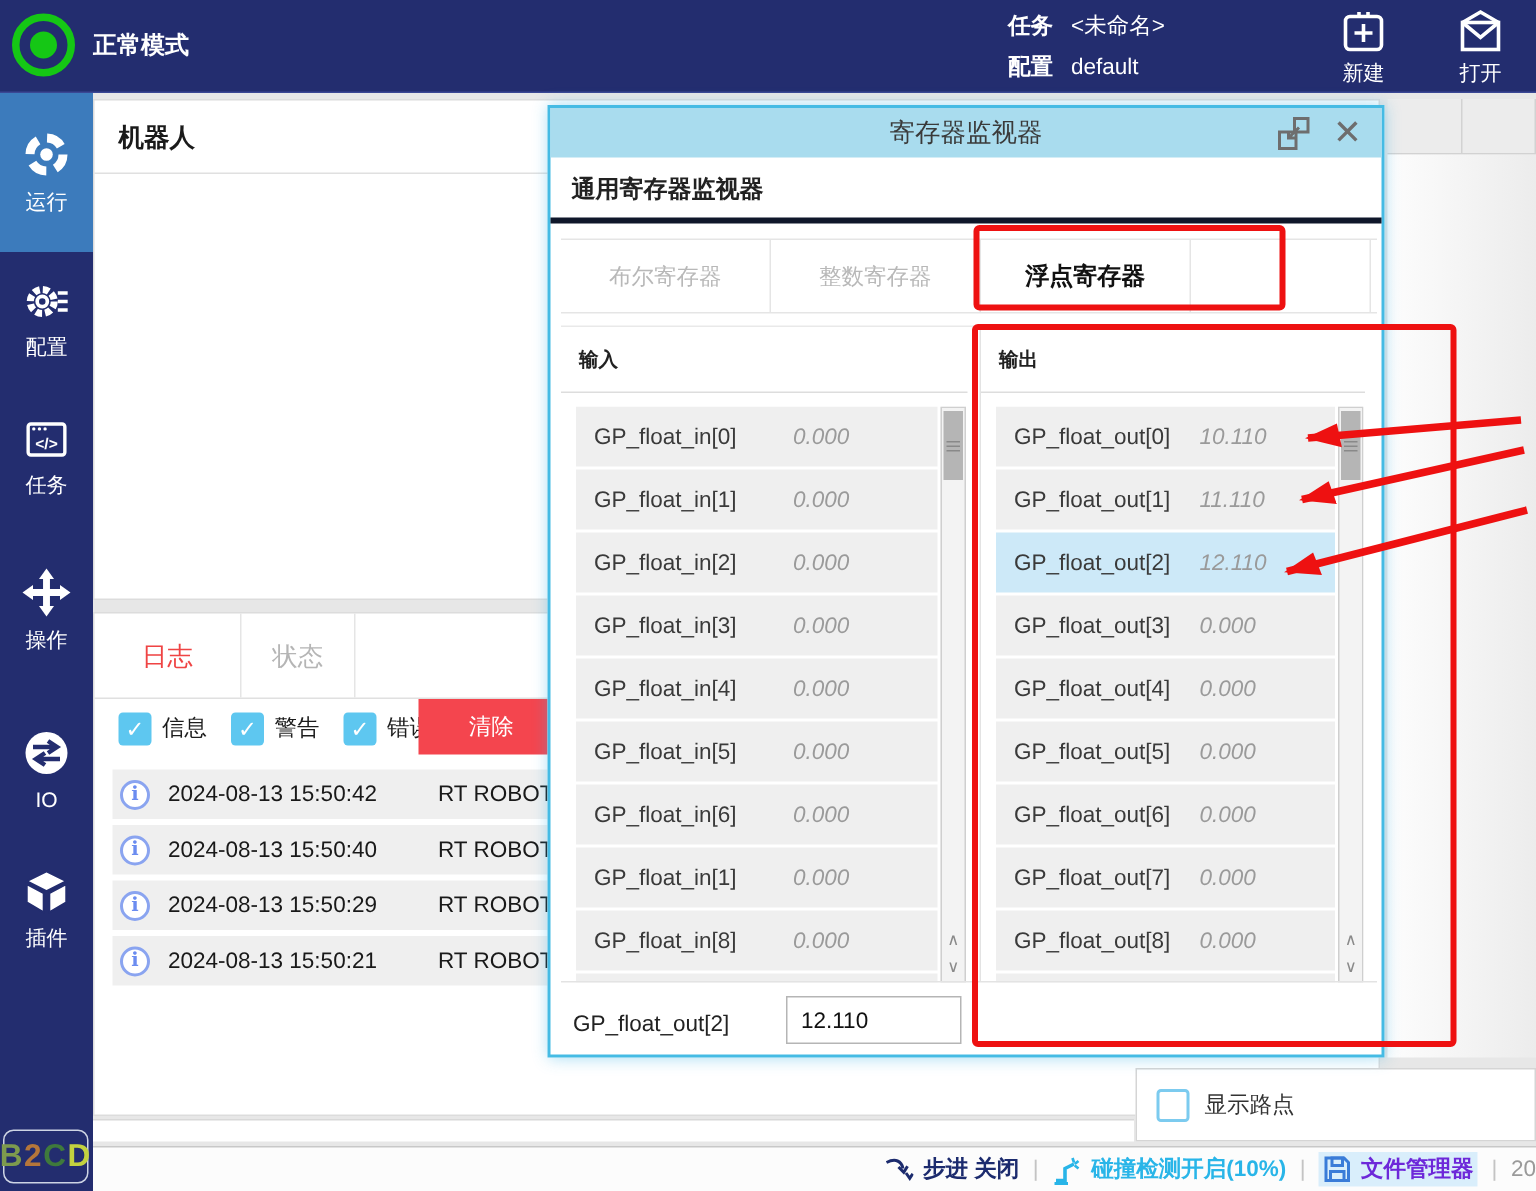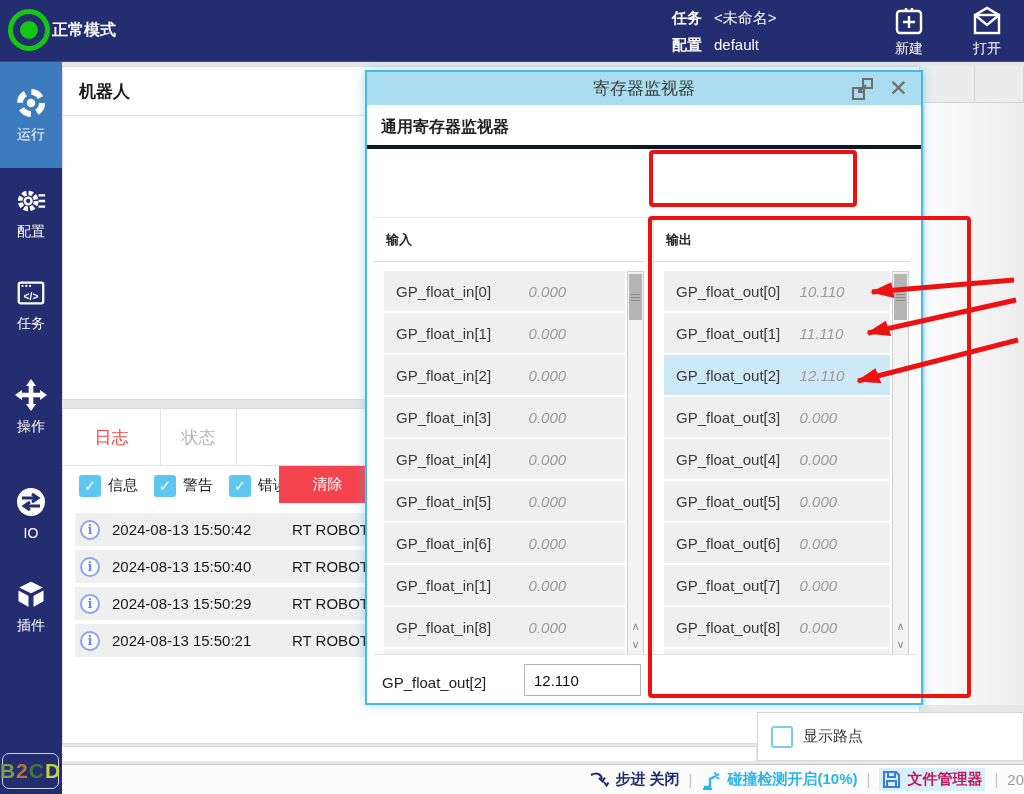--- a/index.html
+++ b/index.html
@@ -2,21 +2,21 @@
 <html><head>
 <meta charset="utf-8">
 <style>
   * { margin:0; padding:0; box-sizing:border-box; }
   body { background:#555; }
   .app { position:relative; width:1024px; height:794px; background:#e7e7e7;
          font-family:"Liberation Sans","DejaVu Sans",sans-serif; overflow:hidden; }
 
   
   .topbar { position:absolute; left:0; top:0; width:1024px; height:62px; background:#232d6f; z-index:6; border-bottom:1px solid #3a4794; }
-  .mode { position:absolute; left:8px; top:9px; display:flex; align-items:center; gap:2px; }
+  .mode { position:absolute; left:8px; top:9px; display:flex; align-items:center; gap:12px; }
   .mode-ring { width:42px; height:42px; border:5px solid #15c715; border-radius:50%; display:flex; align-items:center; justify-content:center; }
   .mode-dot { width:18px; height:18px; background:#15c715; border-radius:50%; }
   .mode-label { color:#fff; font-size:16px; font-weight:bold; }
   .task-info { position:absolute; left:672px; top:4px; color:#fff; font-size:15px; line-height:27px; }
   .ti-label { font-weight:bold; margin-right:12px; }
   .topbar-actions { position:absolute; right:20px; top:5px; display:flex; gap:44px; }
   .tb-action { display:flex; flex-direction:column; align-items:center; color:#fff; font-size:14px; gap:1px; cursor:pointer; }
   .tb-action svg { display:block; }
 
   
@@ -57,21 +57,21 @@
   .cb-empty { width:22px; height:22px; border:2px solid #7ccbef; border-radius:3px; background:#fff; cursor:pointer; }
   .waypoint-label { font-size:15px; color:#333; }
   .prestatus-strip { position:absolute; left:62px; top:746px; width:694px; height:15px; background:#fff; border-top:1px solid #d8d8d8; z-index:1; }
 
   
   .statusbar { position:absolute; left:62px; top:764px; width:962px; height:30px; background:#fcfcfc; border-top:1px solid #c8c8c8;
                display:flex; align-items:center; justify-content:flex-end; gap:9px; font-size:15px; z-index:2; }
   .st-sep { color:#c4c4c4; }
   .status-step { color:#1c2b6e; font-weight:bold; display:flex; align-items:center; gap:6px; cursor:pointer; }
   .status-collision { color:#29b5e8; font-weight:bold; display:flex; align-items:center; gap:6px; cursor:pointer; }
-  .status-file { color:#be185d; font-weight:bold; background:#d9eefb; padding:2px 3px; display:flex; align-items:center; gap:6px; cursor:pointer; }
+  .status-file { color:#6d28d9; font-weight:bold; background:#d9eefb; padding:2px 3px; display:flex; align-items:center; gap:6px; cursor:pointer; }
   .status-clip { color:#9a9a9a; }
 
   
   .dialog { position:absolute; left:365px; top:70px; width:558px; height:635px; background:#fff; border:2px solid #45bbe4;
             box-shadow:0 0 10px rgba(60,180,230,.45); z-index:10; }
   .dlg-titlebar { height:33px; background:#a9dcee; display:flex; align-items:center; justify-content:center; position:relative; }
   .dlg-title { font-size:17px; color:#3a3a3a; }
   .dlg-restore { position:absolute; right:46px; top:5px; cursor:pointer; }
   .dlg-close { position:absolute; right:13px; top:1px; font-size:23px; color:#6e6e6e; cursor:pointer; line-height:30px; }
   .dlg-subtitle { height:44px; line-height:44px; padding-left:14px; font-size:16px; font-weight:bold; color:#222; border-bottom:4px solid #0f172a; }
@@ -304,20 +304,26 @@
     <div class="dlg-titlebar">
       <span class="dlg-title">寄存器监视器</span>
       <svg class="dlg-restore" width="24" height="24" viewBox="0 0 24 24">
         <rect x="12" y="2" width="9" height="9" fill="none" stroke="#6e6e6e" stroke-width="2"></rect>
         <rect x="2" y="11" width="11" height="11" fill="none" stroke="#6e6e6e" stroke-width="2"></rect>
         <path d="M15 8 L8 15 M8 10.5 V15 H12.5" fill="none" stroke="#6e6e6e" stroke-width="2"></path>
       </svg>
       <span class="dlg-close">✕</span>
     </div>
     <div class="dlg-subtitle">通用寄存器监视器</div>
+    <div class="dlg-tabs">
+      <div class="dlg-tab">布尔寄存器</div>
+      <div class="dlg-tab">整数寄存器</div>
+      <div class="dlg-tab active">浮点寄存器</div>
+      <div class="dlg-tab-spacer"></div>
+    </div>
 
     <div class="dlg-col col-input">
       <div class="col-header">输入</div>
       <div class="reg-list">
         <div id="input-rows">
             <div class="reg-row">
               <span class="reg-name">GP_float_in[0]</span>
               <span class="reg-val">0.000</span>
             </div>
             <div class="reg-row">

